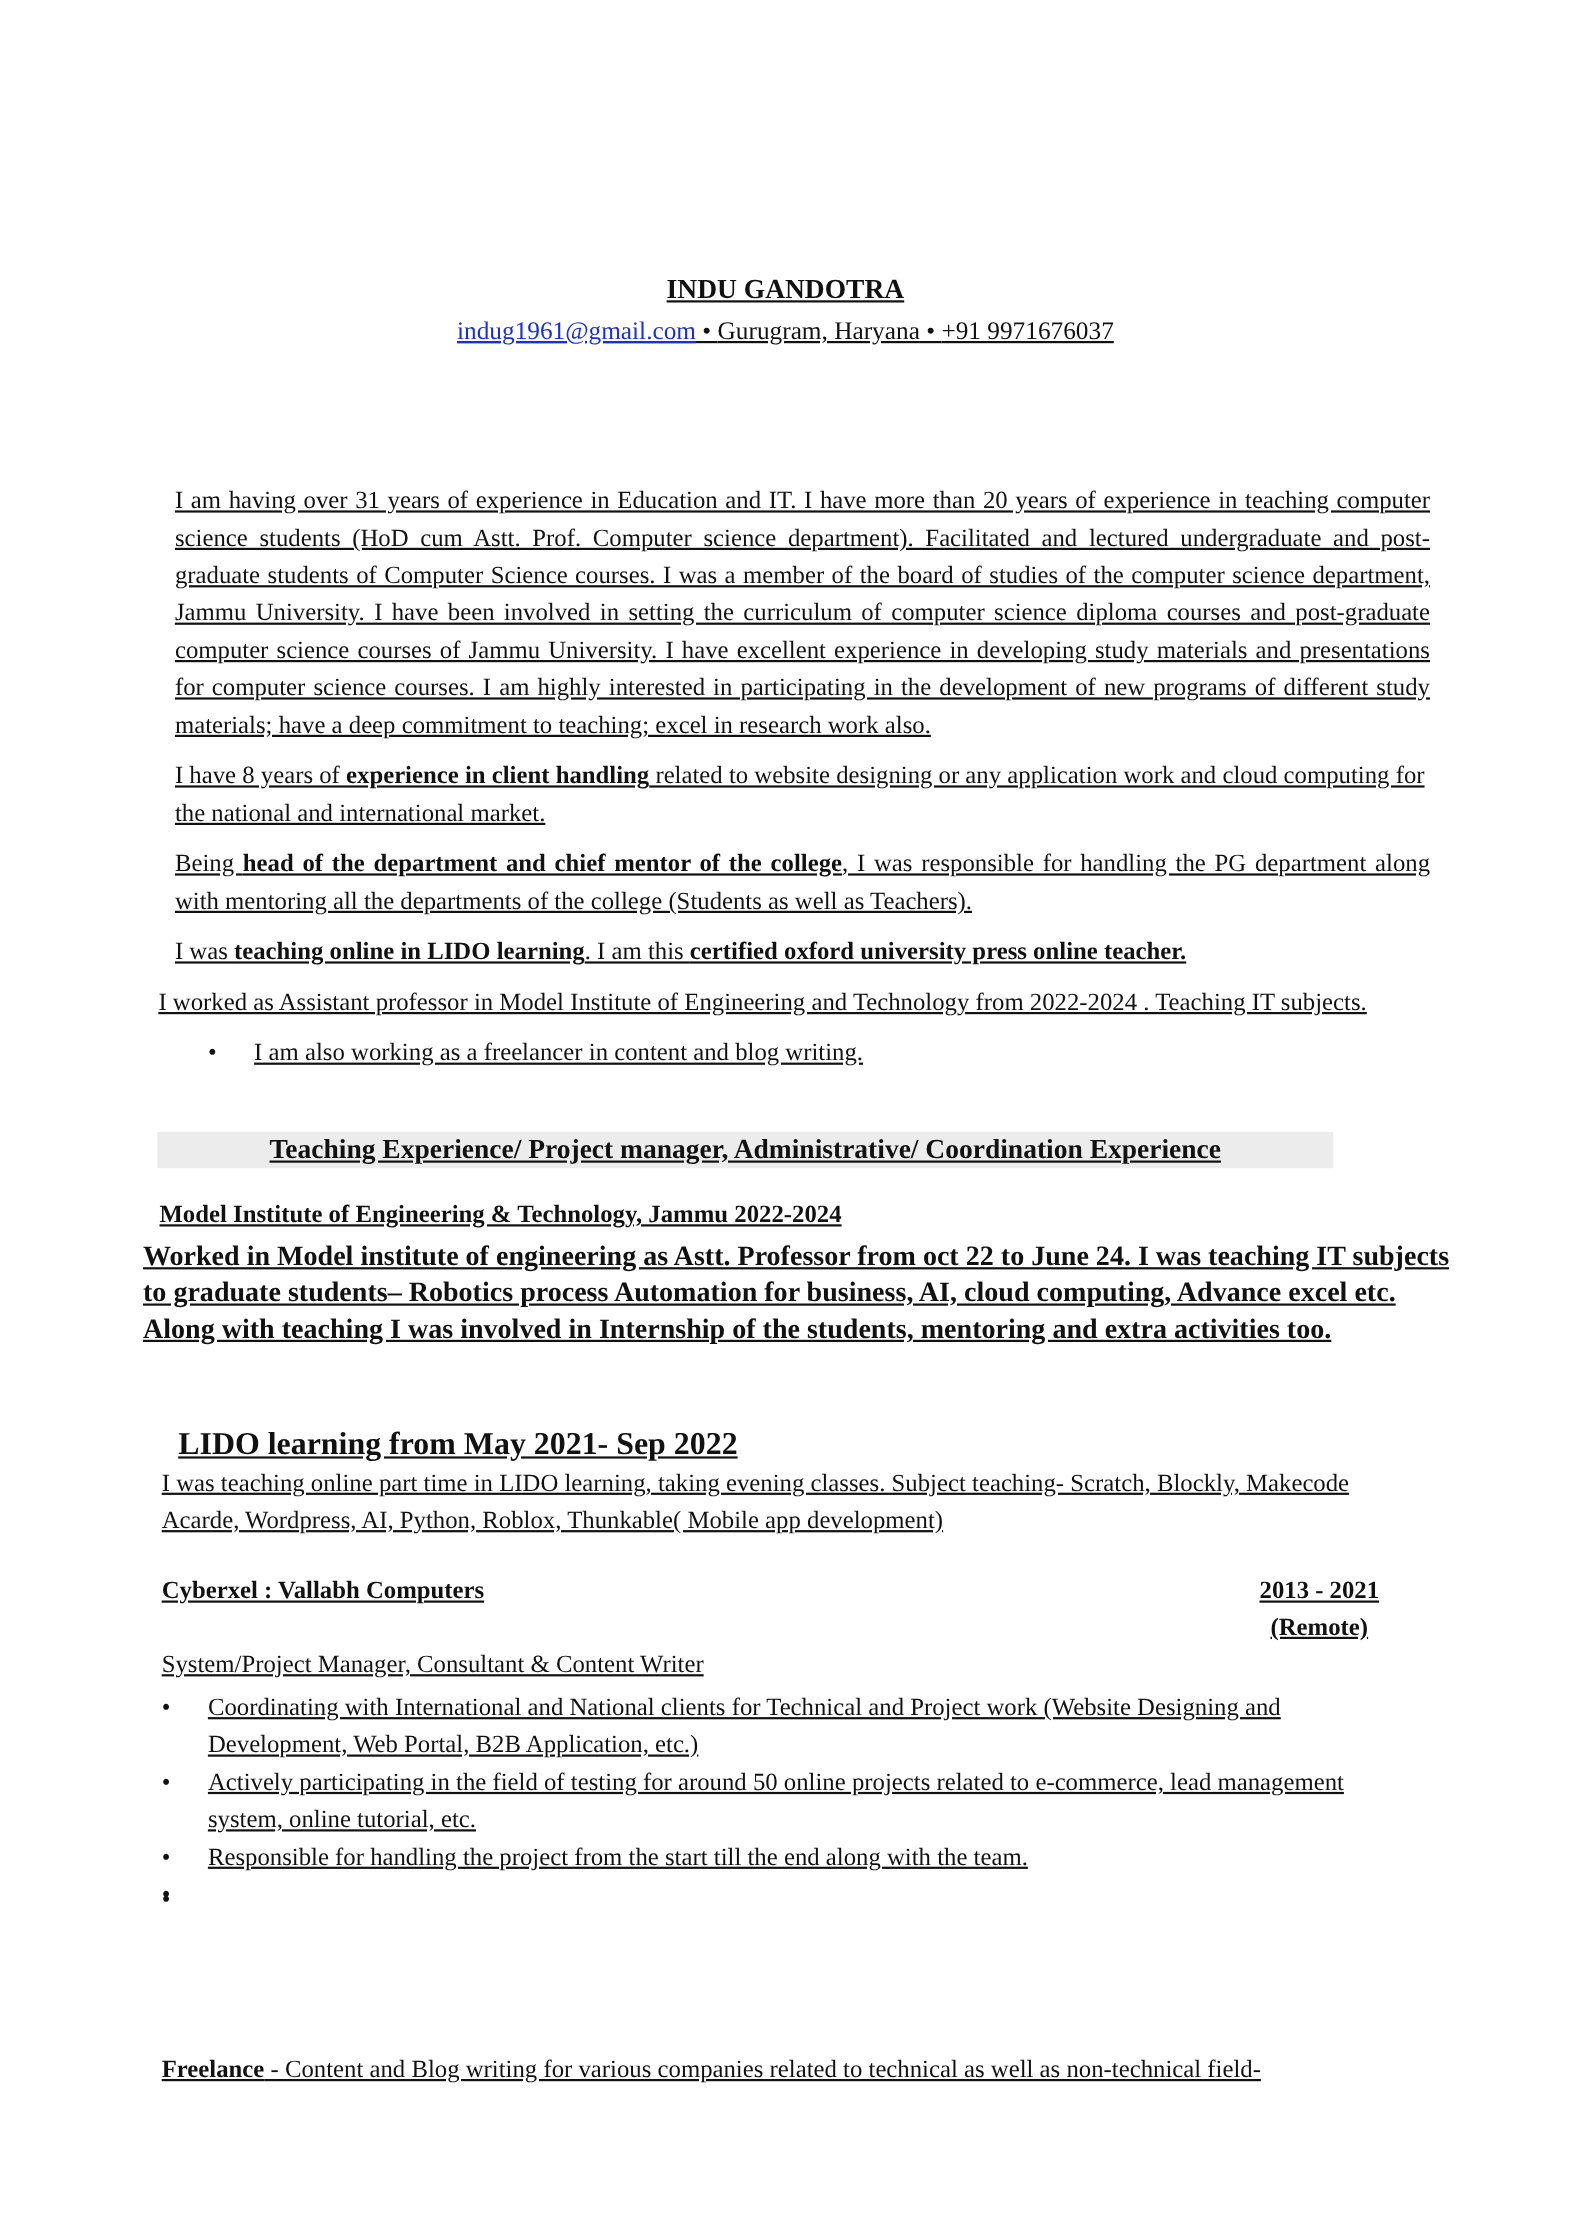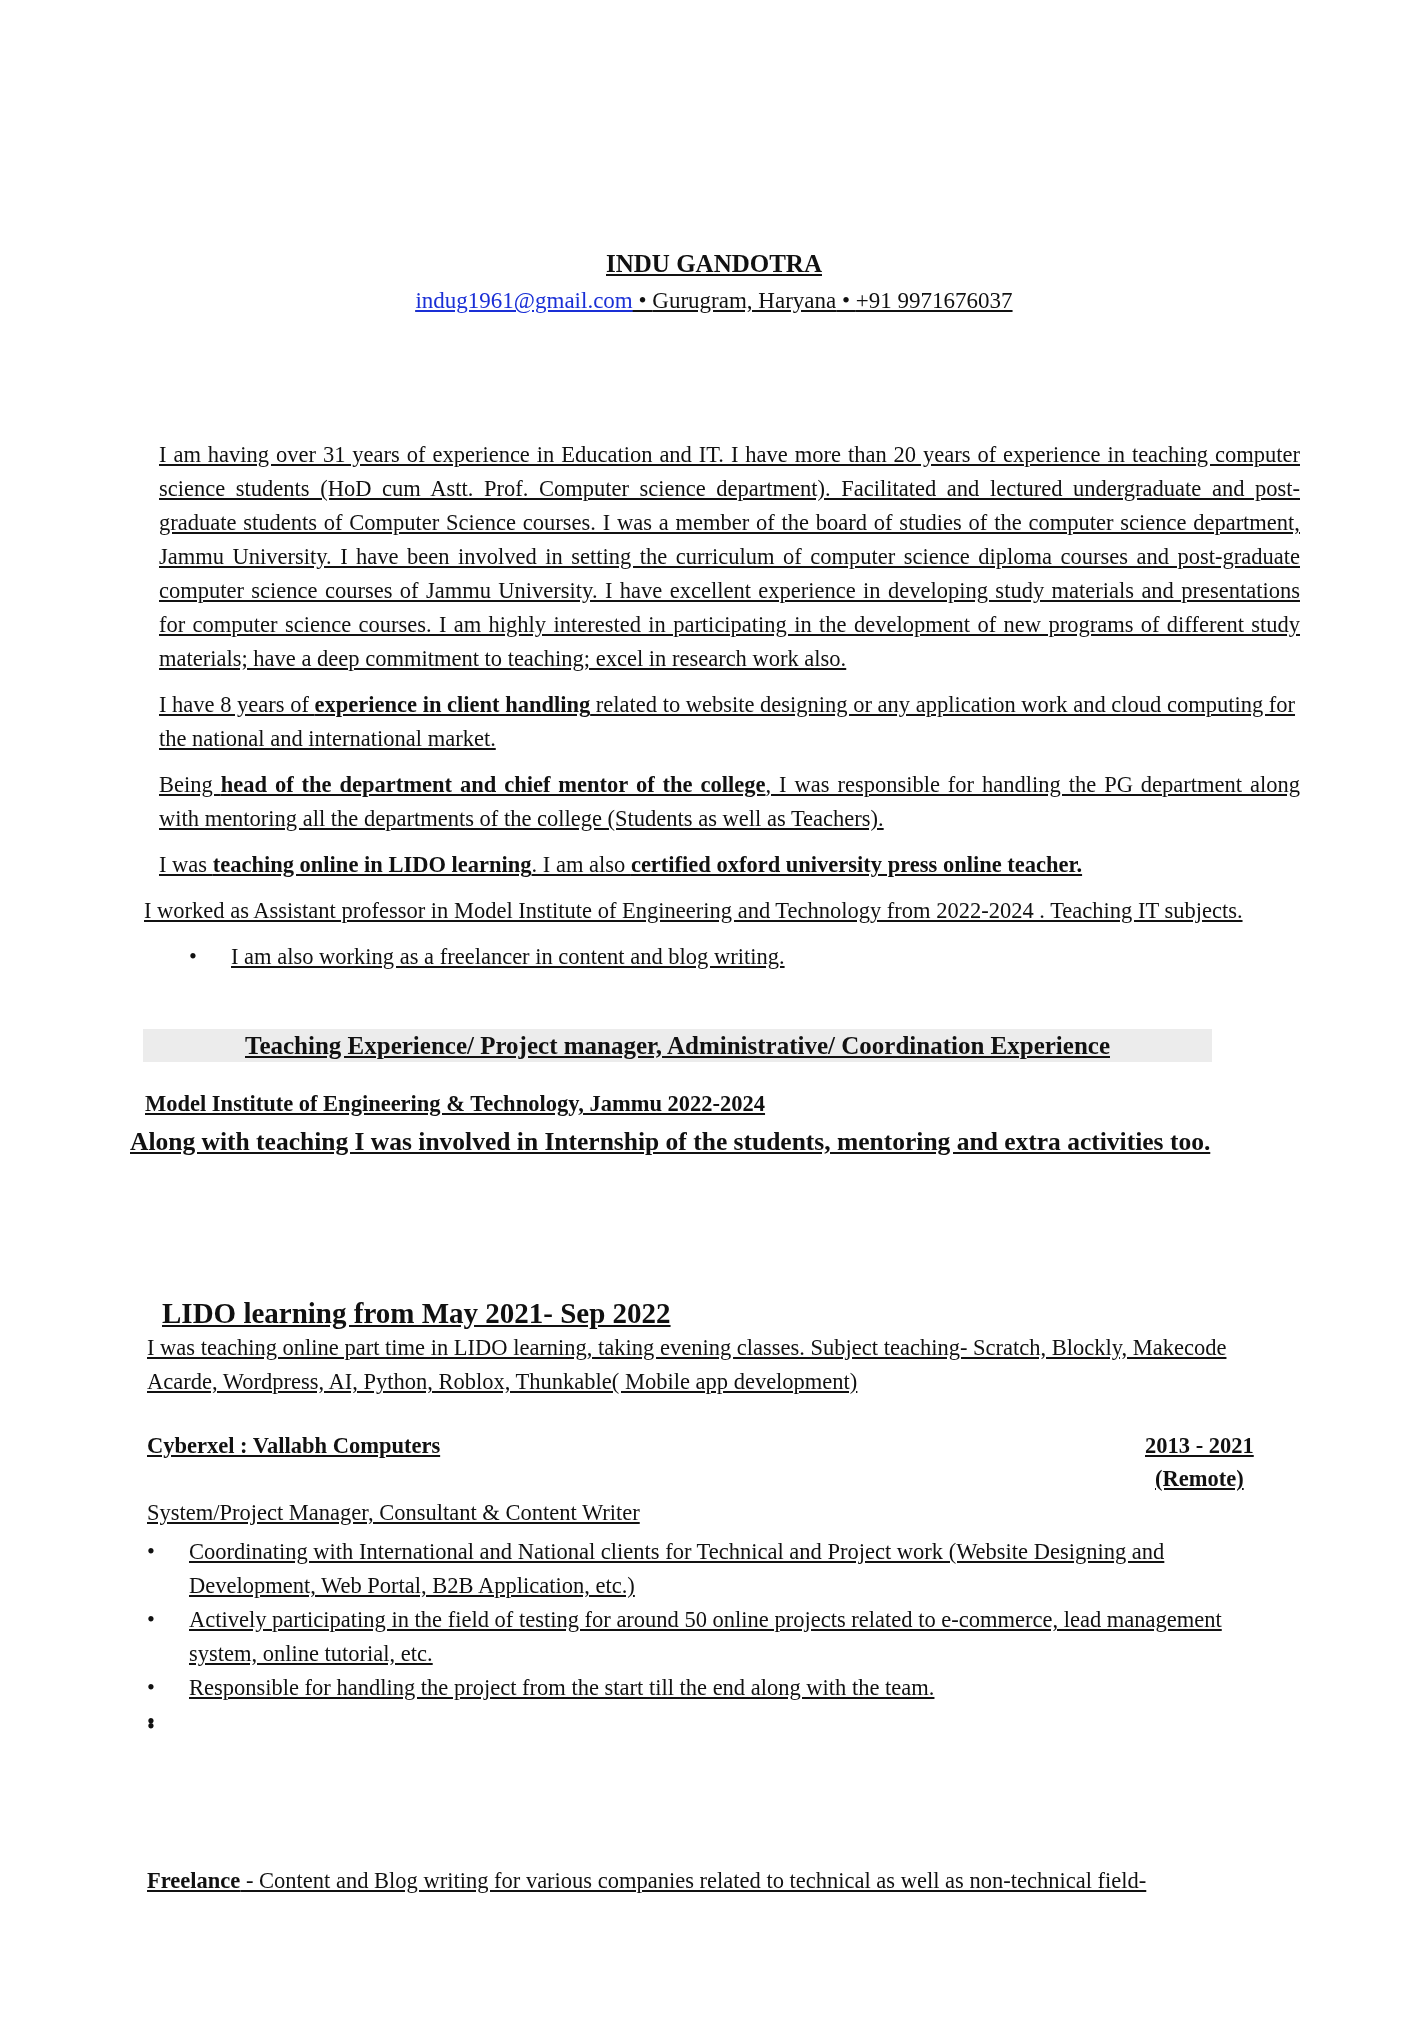--- a/index.html
+++ b/index.html
@@ -37,30 +37,31 @@
 <div class="abs name">INDU GANDOTRA</div>
 
 <div class="abs contact">
   <a href="#">indug1961@gmail.com</a><span> • </span><span>Gurugram, Haryana</span><span> • </span><span>+91 9971676037</span>
 </div>
 
 <div class="abs summary">
   <p class="just">I am having over 31 years of experience in Education and IT. I have more than 20 years of experience in teaching computer science students (HoD cum Astt. Prof. Computer science department). Facilitated and lectured undergraduate and post-graduate students of Computer Science courses. I was a member of the board of studies of the computer science department, Jammu University. I have been involved in setting the curriculum of computer science diploma courses and post-graduate computer science courses of Jammu University. I have excellent experience in developing study materials and presentations for computer science courses. I am highly interested in participating in the development of new programs of different study materials; have a deep commitment to teaching; excel in research work also.</p>
   <p><span>I have 8 years of </span><b>experience in client handling</b><span> related to website designing or any application work and cloud computing for the national and international market.</span></p>
   <p class="just"><span>Being </span><b>head of the department and chief mentor of the college</b><span>, I was responsible for handling the PG department along with mentoring all the departments of the college (Students as well as Teachers).</span></p>
-  <p><span>I was </span><b>teaching online in LIDO learning</b><span>. I am also </span><b>certified oxford university press online teacher.</b></p>
+  <p><span>I was </span><b>teaching online in LIDO learning</b><span>. I am this </span><b>certified oxford university press online teacher.</b></p>
   <p style="margin-left:-3px;">I worked as Assistant professor in Model Institute of Engineering and Technology from 2022-2024 . Teaching IT subjects.</p>
   <p class="bullet-line"><span class="dot">•</span><span>I am also working as a freelancer in content and blog writing.</span></p>
 </div>
 
 <div class="abs band"></div>
 <div class="abs band-title">Teaching Experience/ Project manager, Administrative/ Coordination Experience</div>
 
 <div class="abs h-model">Model Institute of Engineering &amp; Technology, Jammu 2022-2024</div>
 <div class="abs model-desc">
+  <p>Worked in Model institute of engineering as Astt. Professor from oct 22 to June 24. I was teaching IT subjects to graduate students– Robotics process Automation for business, AI, cloud computing, Advance excel etc.</p>
   <p>Along with teaching I was involved in Internship of the students, mentoring and extra activities too.</p>
 </div>
 
 <div class="abs h-lido">LIDO learning from May 2021- Sep 2022</div>
 <div class="abs lido-desc">I was teaching online part time in LIDO learning, taking evening classes. Subject teaching- Scratch, Blockly, Makecode Acarde, Wordpress, AI, Python, Roblox, Thunkable( Mobile app development)</div>
 
 <div class="abs h-cyber">Cyberxel : Vallabh Computers</div>
 <div class="abs cyber-years">2013 - 2021</div>
 <div class="abs cyber-remote">(Remote)</div>
 <div class="abs cyber-role">System/Project Manager, Consultant &amp; Content Writer</div>

